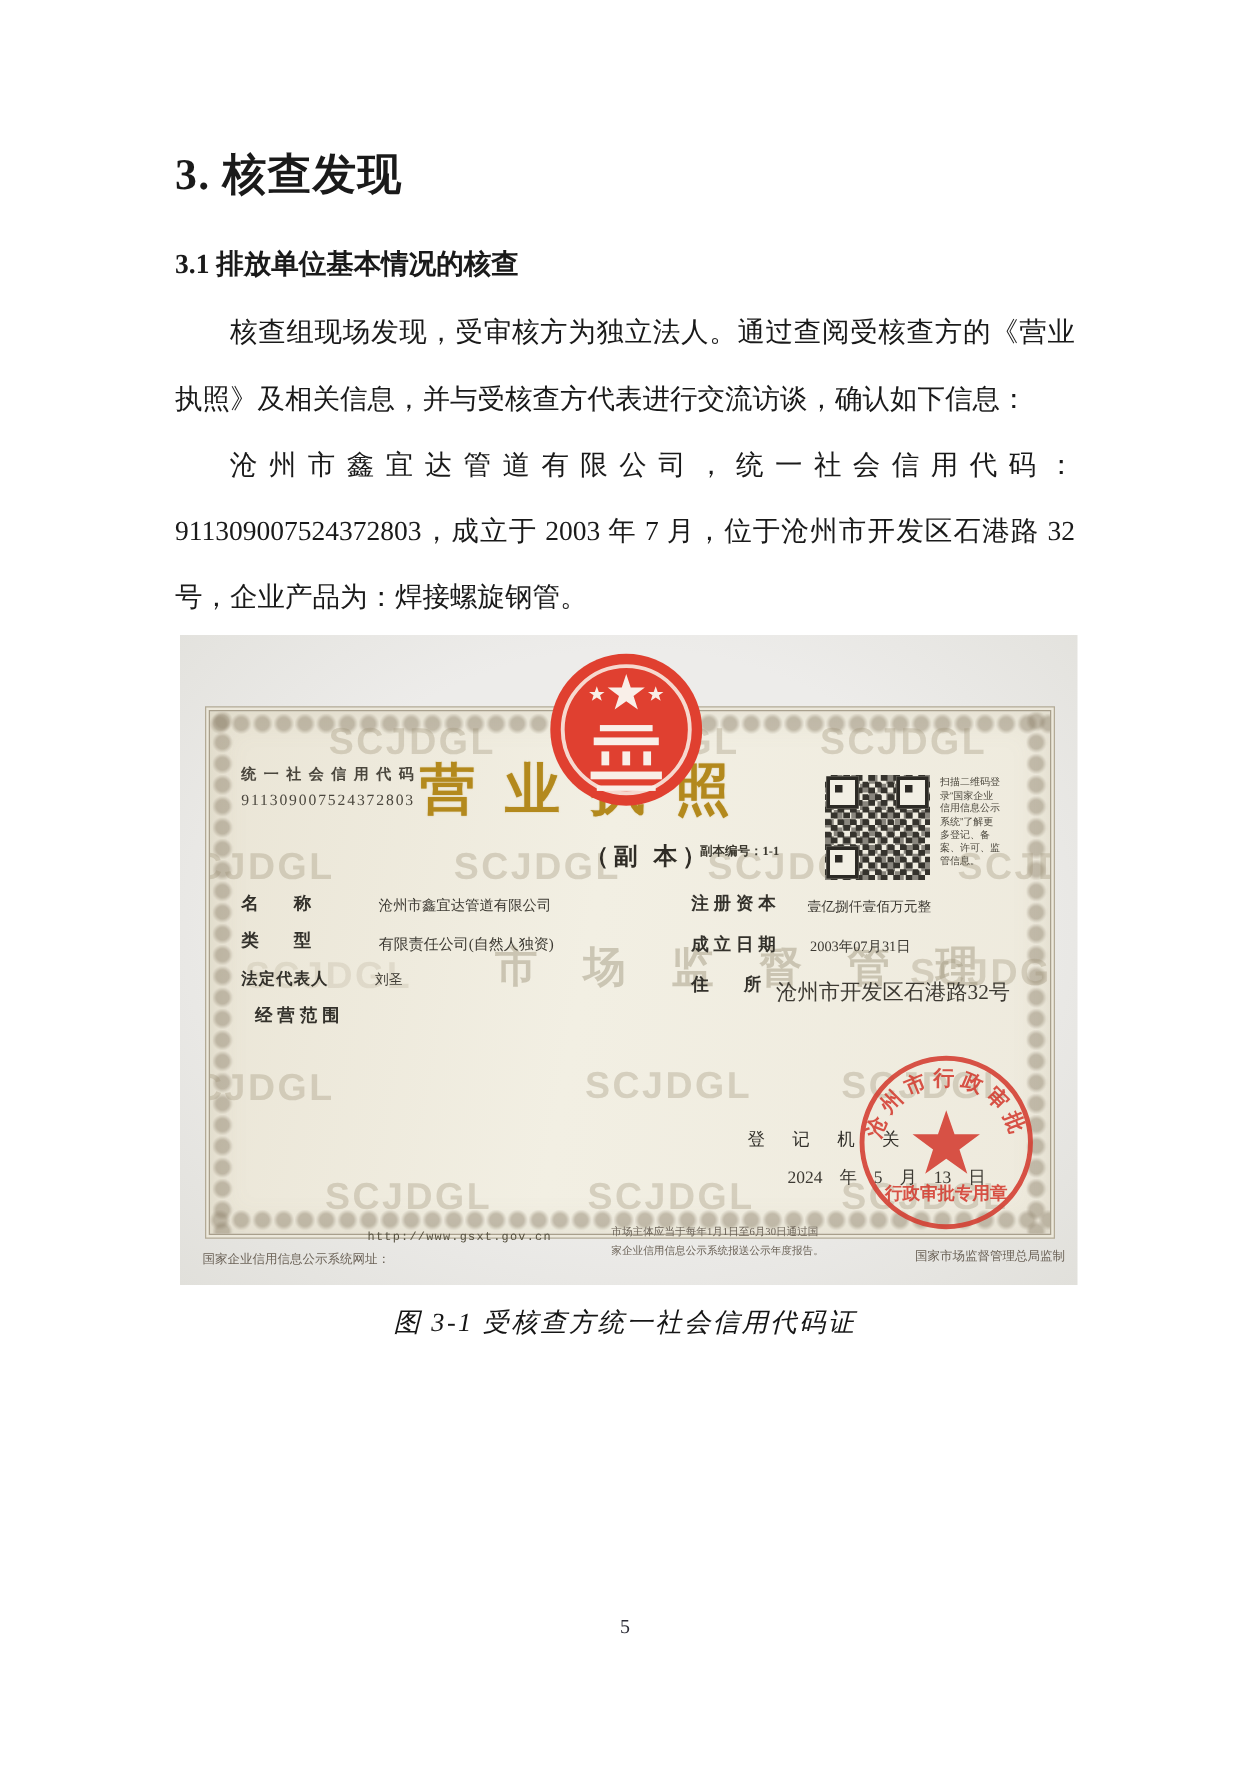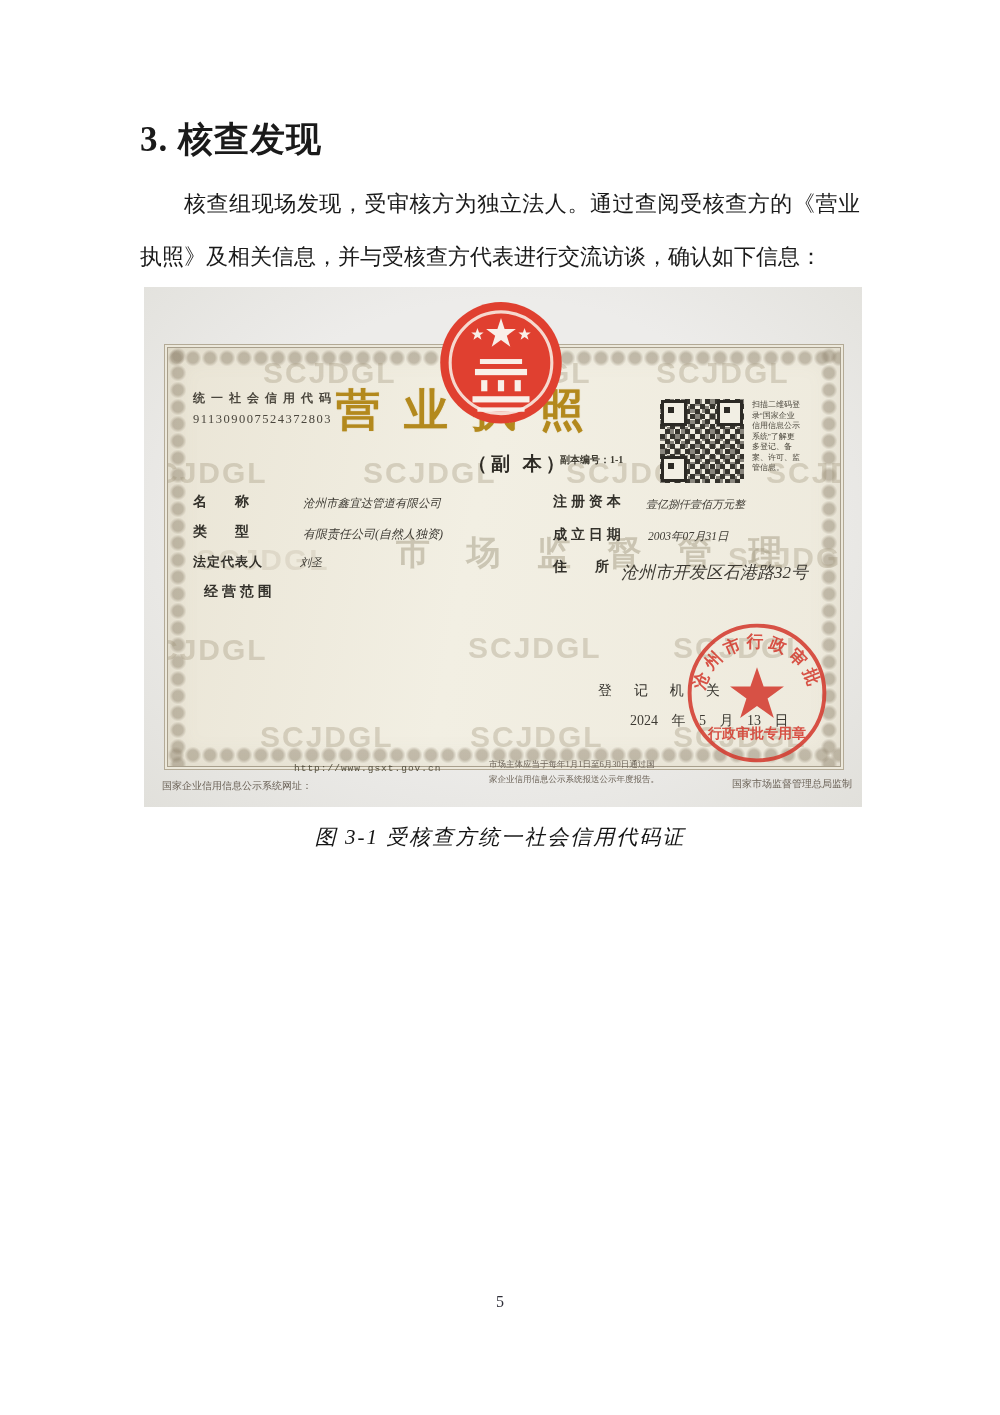--- a/index.html
+++ b/index.html
@@ -45,21 +45,21 @@
       background-image:conic-gradient(#35332d 25%, transparent 0 50%, #35332d 0 75%, transparent 0),
                        conic-gradient(rgba(53,51,45,.55) 25%, transparent 0 50%, rgba(53,51,45,.55) 0 75%, transparent 0);
       background-size:10px 10px,14px 14px;}
   .finder{position:absolute;width:20px;height:20px;border:3px solid #2c2a25;background:#f2efe4;}
   .finder:after{content:"";position:absolute;left:4px;top:4px;width:6px;height:6px;background:#2c2a25;}
   .f-tl{left:1px;top:1px;} .f-tr{right:1px;top:1px;} .f-bl{left:1px;bottom:1px;}
   .qr-note{position:absolute;left:584px;top:52px;width:50px;font-size:8px;line-height:10.5px;color:#4c483e;
       font-family:"Liberation Sans",sans-serif;}
 
   .fld-label{position:absolute;font-family:"Liberation Sans",sans-serif;font-weight:bold;color:#33312b;white-space:nowrap;}
-  .fld-value{position:absolute;color:#3d3a33;white-space:nowrap;font-style:italic;}
+  .fld-value{position:absolute;color:#3d3a33;white-space:nowrap;}
   .scope-text{position:absolute;left:135px;top:236px;width:278px;font-size:10px;line-height:15.5px;
       color:#45423a;white-space:normal;text-align:justify;}
 
   .registrar{position:absolute;left:430px;top:334px;font-size:14px;font-weight:normal;letter-spacing:9px;
       font-family:"Liberation Sans",sans-serif;color:#33312b;white-space:nowrap;text-align:center;}
   .issue-date{position:absolute;left:462px;top:364px;font-size:14px;color:#3d3a33;word-spacing:10px;white-space:nowrap;}
 
   .stamp{position:absolute;left:516px;top:272px;width:146px;height:146px;opacity:.88;}
 
   .photo-footer{position:absolute;font-size:10px;color:#6b6257;white-space:nowrap;}
@@ -72,21 +72,23 @@
   .caption{margin:16px 0 0;text-align:center;font-size:21px;font-style:italic;letter-spacing:2px;color:#151515;}
   .pageno{position:absolute;left:0;right:0;top:1293px;text-align:center;font-size:16px;color:#2e2e38;}
 </style>
 </head>
 <body>
 
 <div class="page">
   <div class="content">
 
     <h1 class="doc-h1">3. 核查发现</h1>
+    <h2 class="doc-h2">3.1 排放单位基本情况的核查</h2>
     <p class="body">核查组现场发现，受审核方为独立法人。通过查阅受核查方的《营业执照》及相关信息，并与受核查方代表进行交流访谈，确认如下信息：</p>
+    <p class="body cont">沧州市鑫宜达管道有限公司，统一社会信用代码：911309007524372803，成立于 2003 年 7 月，位于沧州市开发区石港路 32 号，企业产品为：焊接螺旋钢管。</p>
 
     <div class="photo">
 
       <div class="license">
         <div class="scallop sc-top"></div>
         <div class="scallop sc-bottom"></div>
         <div class="scallop sc-left"></div>
         <div class="scallop sc-right"></div>
 
         <span class="wm" style="left:95px;top:8px">SCJDGL</span>

